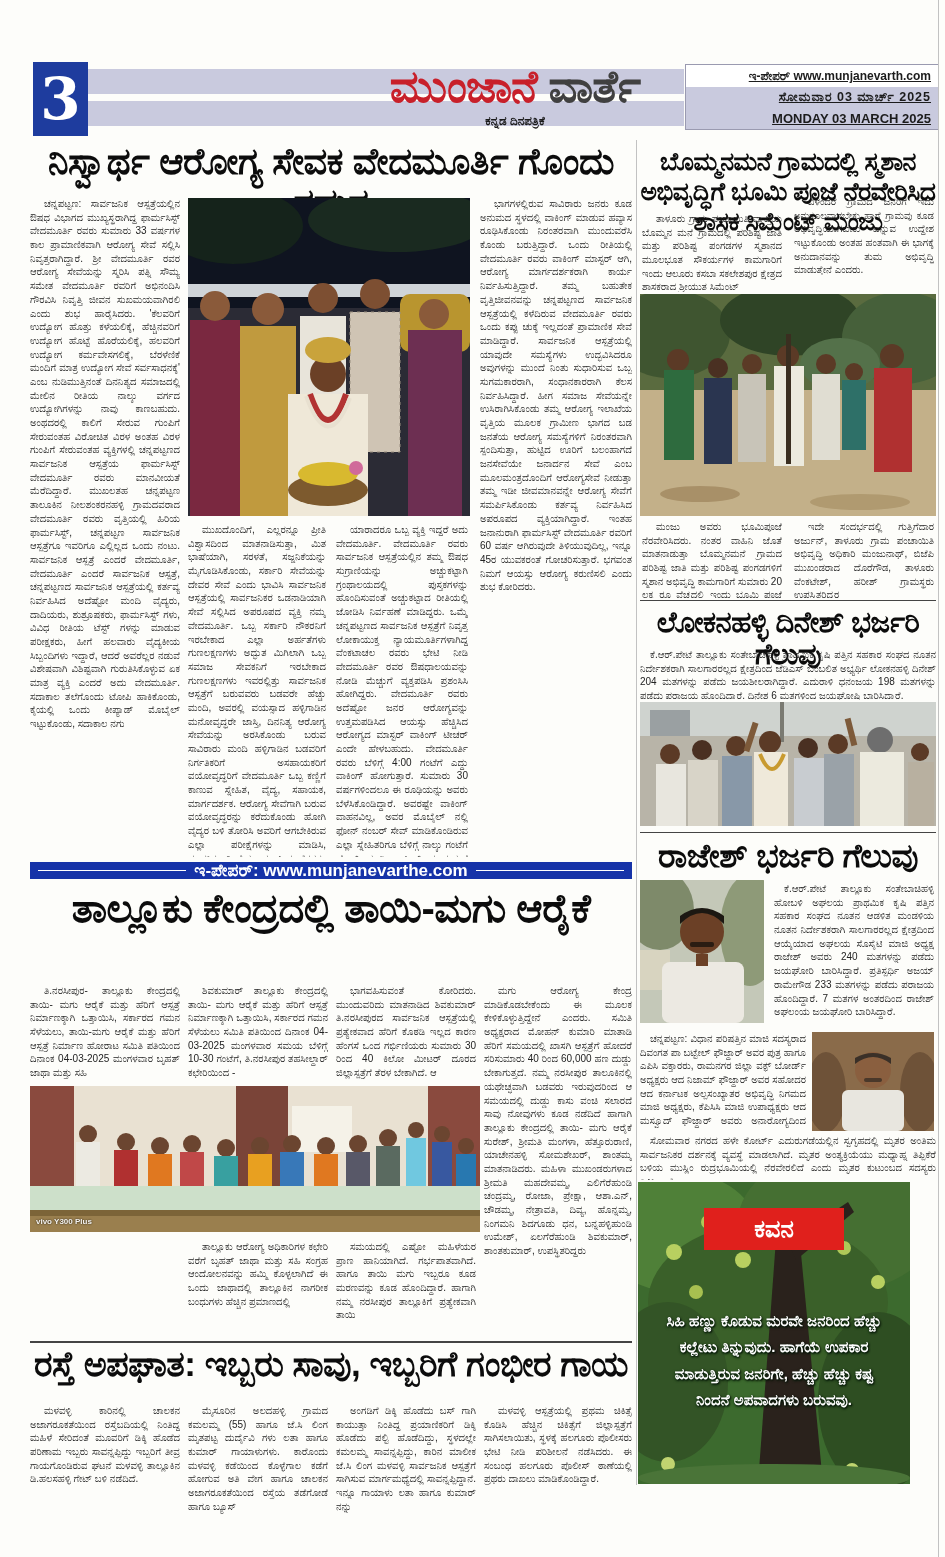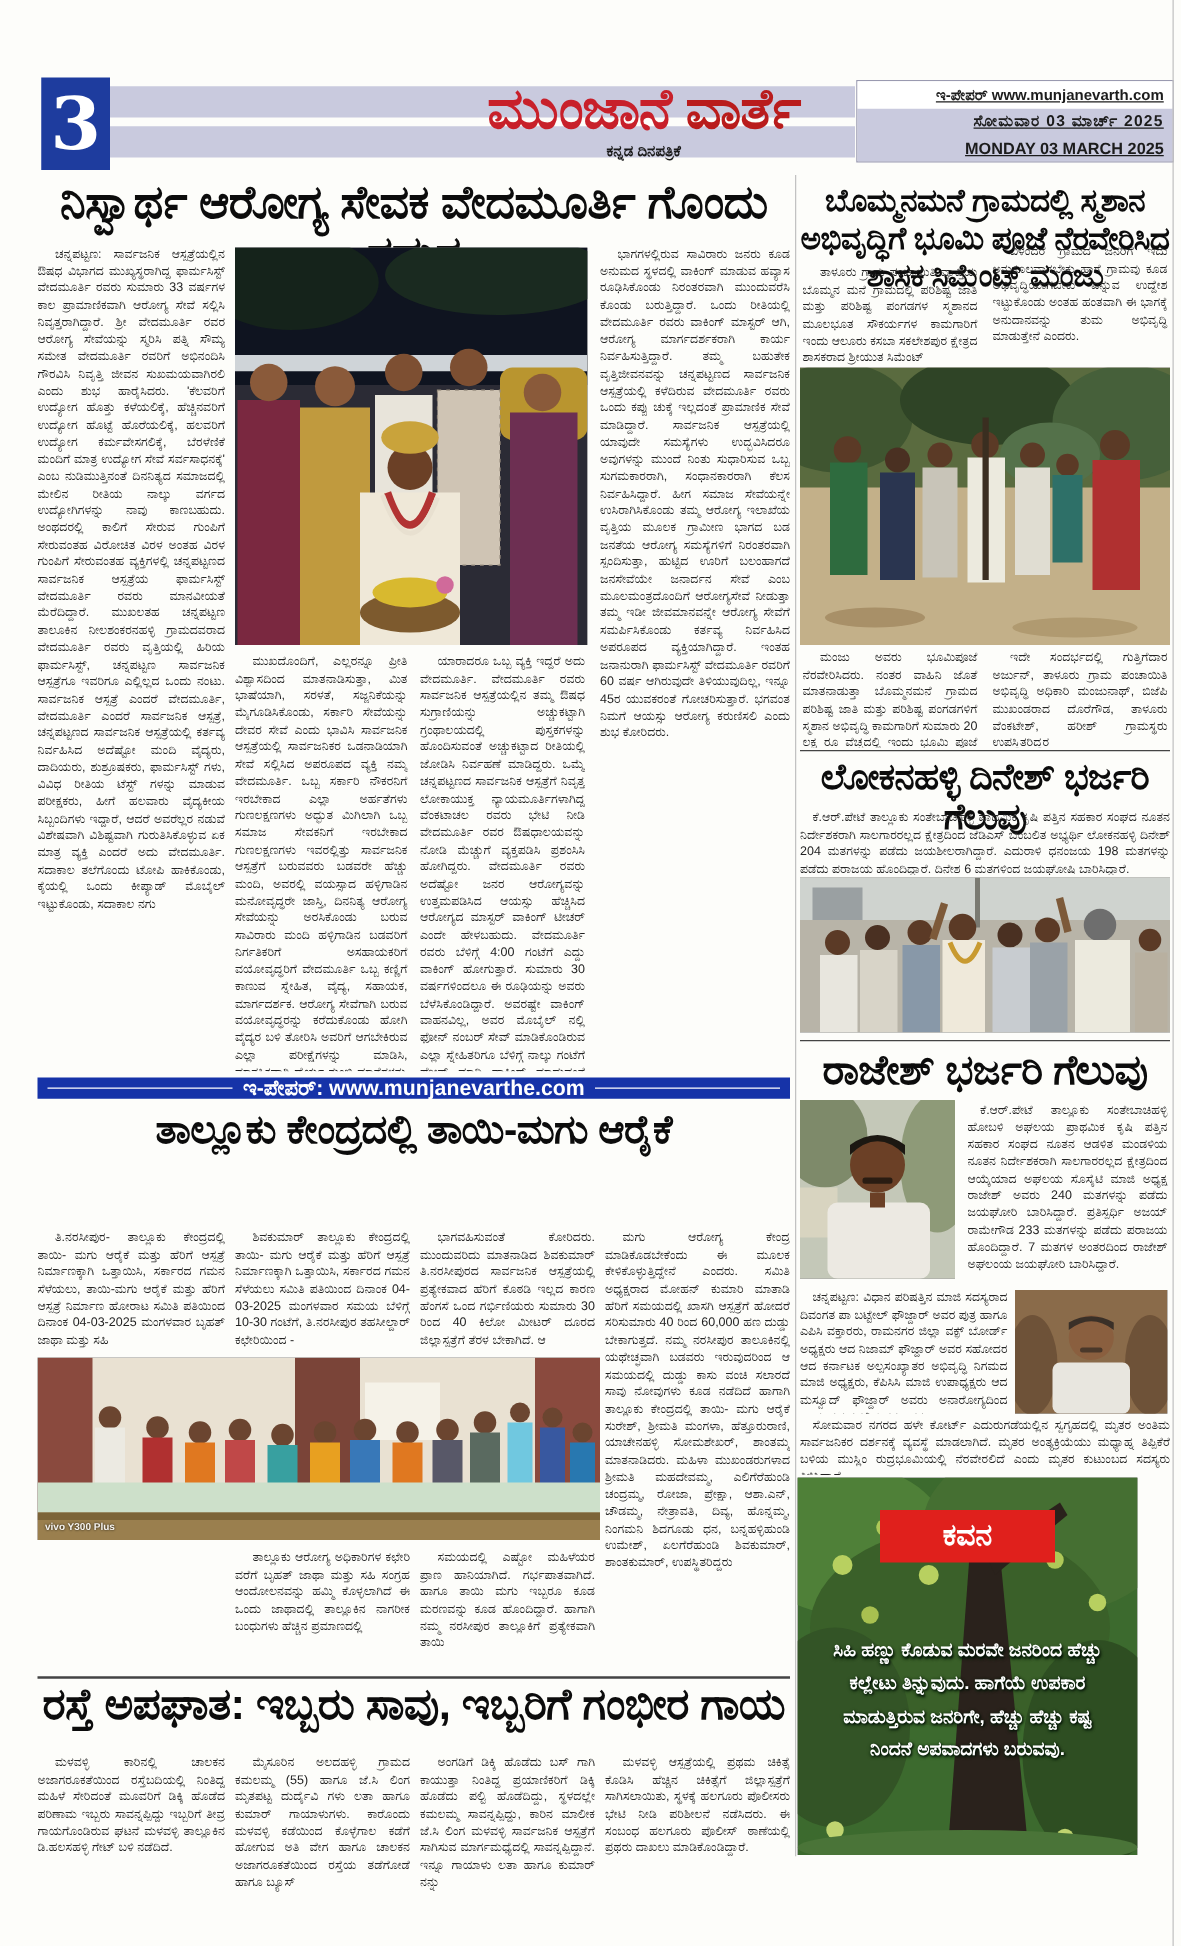--- a/index.html
+++ b/index.html
@@ -4,21 +4,21 @@
 <style>
   html,body{margin:0;padding:0;background:#e8e8e8;}
   .page{position:relative;width:945px;height:1557px;background:#fdfdfa;margin:0 auto;overflow:hidden;
         font-family:"Liberation Sans","DejaVu Sans",sans-serif;color:#1c1c1c;}
   .abs{position:absolute;}
   .band{background:#c9cade;}
   .pageno{background:#1e3c9e;color:#fff;display:flex;align-items:center;justify-content:center;
           font-family:"DejaVu Serif","Liberation Serif",serif;font-weight:bold;font-size:58px;}
   .masthead{text-align:center;font-weight:800;font-size:45px;letter-spacing:-1px;line-height:1.0;}
   .masthead .red{color:#c8202a;}
-  .masthead .blk{color:#b91c1c;}
+  .masthead .blk{color:#404040;}
   .tagline{text-align:center;font-weight:bold;font-size:12px;color:#1a1a1a;}
   .infobox{border:1px solid #9a9ab0;background:#fff;}
   .inforow{display:flex;align-items:center;justify-content:flex-end;padding-right:7px;font-weight:bold;white-space:nowrap;overflow:hidden;text-decoration:underline;}
   .hl{font-weight:800;color:#0c0c0c;text-align:center;line-height:1.12;letter-spacing:-0.5px;}
   .col{font-size:10px;line-height:1.37;text-align:justify;overflow:hidden;color:#222;
        text-indent:14px;word-break:break-word;}
   .rule{background:#444;}
   .vrule{background:#c2c2c2;}
   .bluebanner{background:#1633a8;color:#fff;display:flex;align-items:center;font-weight:bold;font-size:17px;}
   .bluebanner .line{flex:1;height:1px;background:#fff;margin:0 8px;}
@@ -92,21 +92,21 @@
       <circle cx="168" cy="270" r="7" fill="#d06a9a"></circle>
     </svg>
   </div>
 
   <div class="abs bluebanner" style="left:30px;top:862px;width:602px;height:17px;">
     <span class="line"></span>
     <span>ಇ-ಪೇಪರ್: www.munjanevarthe.com</span>
     <span class="line"></span>
   </div>
 
-  <div class="abs hl" style="left:30px;top:886px;width:602px;font-size:32px;">ತಾಲ್ಲೂಕು ಕೇಂದ್ರದಲ್ಲಿ ತಾಯಿ-ಮಗು ಆರೈಕೆ</div>
+  <div class="abs hl" style="left:30px;top:886px;width:602px;font-size:40px;">ತಾಲ್ಲೂಕು ಕೇಂದ್ರದಲ್ಲಿ ತಾಯಿ-ಮಗು ಆರೈಕೆ</div>
 
   <div class="abs col" style="left:30px;top:984px;width:150px;height:100px;">ತಿ.ನರಸೀಪುರ- ತಾಲ್ಲೂಕು ಕೇಂದ್ರದಲ್ಲಿ ತಾಯಿ- ಮಗು ಆರೈಕೆ ಮತ್ತು ಹೆರಿಗೆ ಆಸ್ಪತ್ರೆ ನಿರ್ಮಾಣಕ್ಕಾಗಿ ಒತ್ತಾಯಿಸಿ, ಸರ್ಕಾರದ ಗಮನ ಸೆಳೆಯಲು, ತಾಯಿ-ಮಗು ಆರೈಕೆ ಮತ್ತು ಹೆರಿಗೆ ಆಸ್ಪತ್ರೆ ನಿರ್ಮಾಣ ಹೋರಾಟ ಸಮಿತಿ ಪತಿಯಿಂದ ದಿನಾಂಕ 04-03-2025 ಮಂಗಳವಾರ ಬೃಹತ್ ಜಾಥಾ ಮತ್ತು ಸಹಿ</div>
   <div class="abs col" style="left:188px;top:984px;width:140px;height:100px;">ಶಿವಕುಮಾರ್ ತಾಲ್ಲೂಕು ಕೇಂದ್ರದಲ್ಲಿ ತಾಯಿ- ಮಗು ಆರೈಕೆ ಮತ್ತು ಹೆರಿಗೆ ಆಸ್ಪತ್ರೆ ನಿರ್ಮಾಣಕ್ಕಾಗಿ ಒತ್ತಾಯಿಸಿ, ಸರ್ಕಾರದ ಗಮನ ಸೆಳೆಯಲು ಸಮಿತಿ ಪತಿಯಿಂದ ದಿನಾಂಕ 04-03-2025 ಮಂಗಳವಾರ ಸಮಯ ಬೆಳಿಗ್ಗೆ 10-30 ಗಂಟೆಗೆ, ತಿ.ನರಸೀಪುರ ತಹಸೀಲ್ದಾರ್ ಕಛೇರಿಯಿಂದ -</div>
   <div class="abs col" style="left:336px;top:984px;width:140px;height:100px;">ಭಾಗವಹಿಸುವಂತೆ ಕೋರಿದರು. ಮುಂದುವರಿದು ಮಾತನಾಡಿದ ಶಿವಕುಮಾರ್ ತಿ.ನರಸೀಪುರದ ಸಾರ್ವಜನಿಕ ಆಸ್ಪತ್ರೆಯಲ್ಲಿ ಪ್ರತ್ಯೇಕವಾದ ಹೆರಿಗೆ ಕೊಠಡಿ ಇಲ್ಲದ ಕಾರಣ ಹೆಂಗಸೆ ಒಂದ ಗರ್ಭಿಣಿಯರು ಸುಮಾರು 30 ರಿಂದ 40 ಕಿಲೋ ಮೀಟರ್ ದೂರದ ಜಿಲ್ಲಾಸ್ಪತ್ರೆಗೆ ತೆರಳ ಬೇಕಾಗಿದೆ. ಆ</div>
   <div class="abs col" style="left:484px;top:984px;width:148px;height:350px;">ಮಗು ಆರೋಗ್ಯ ಕೇಂದ್ರ ಮಾಡಿಕೊಡಬೇಕೆಂದು ಈ ಮೂಲಕ ಕೇಳಿಕೊಳ್ಳುತ್ತಿದ್ದೇನೆ ಎಂದರು. ಸಮಿತಿ ಅಧ್ಯಕ್ಷರಾದ ಮೋಹನ್ ಕುಮಾರಿ ಮಾತಾಡಿ ಹೆರಿಗೆ ಸಮಯದಲ್ಲಿ ಖಾಸಗಿ ಆಸ್ಪತ್ರೆಗೆ ಹೋದರೆ ಸರಿಸುಮಾರು 40 ರಿಂದ 60,000 ಹಣ ದುಡ್ಡು ಬೇಕಾಗುತ್ತದೆ. ನಮ್ಮ ನರಸೀಪುರ ತಾಲೂಕಿನಲ್ಲಿ ಯಥೇಚ್ಛವಾಗಿ ಬಡವರು ಇರುವುದರಿಂದ ಆ ಸಮಯದಲ್ಲಿ ದುಡ್ಡು ಕಾಸು ವಂಚಿ ಸಲಾರದೆ ಸಾವು ನೋವುಗಳು ಕೂಡ ನಡೆದಿದೆ ಹಾಗಾಗಿ ತಾಲ್ಲೂಕು ಕೇಂದ್ರದಲ್ಲಿ ತಾಯಿ- ಮಗು ಆರೈಕೆ ಸುರೇಶ್, ಶ್ರೀಮತಿ ಮಂಗಳಾ, ಹೆತ್ತೂರುರಾಣಿ, ಯಾಚೇನಹಳ್ಳಿ ಸೋಮಶೇಖರ್, ಶಾಂತಮ್ಮ ಮಾತನಾಡಿದರು. ಮಹಿಳಾ ಮುಖಂಡರುಗಳಾದ ಶ್ರೀಮತಿ ಮಹದೇವಮ್ಮ, ಎಲಿಗೆರೆಹುಂಡಿ ಚಂದ್ರಮ್ಮ, ರೋಜಾ, ಪ್ರೇಕ್ಷಾ, ಆಶಾ.ಎನ್, ಚೌಡಮ್ಮ, ನೇತ್ರಾವತಿ, ದಿವ್ಯ, ಹೊನ್ನಮ್ಮ, ನಿಂಗಮನಿ ಶಿದಗೂಡು ಧನ, ಬನ್ನಹಳ್ಳಿಹುಂಡಿ ಉಮೇಶ್, ಏಲಗೆರೆಹುಂಡಿ ಶಿವಕುಮಾರ್, ಶಾಂತಕುಮಾರ್, ಉಪಸ್ಥಿತರಿದ್ದರು</div>
 
   <div class="abs photo" style="left:30px;top:1086px;width:450px;height:146px;">
     <svg viewBox="0 0 450 146">
       <rect width="450" height="146" fill="#e9e1d2"></rect>
       <rect x="0" width="44" height="146" fill="#8a4a3e"></rect>

